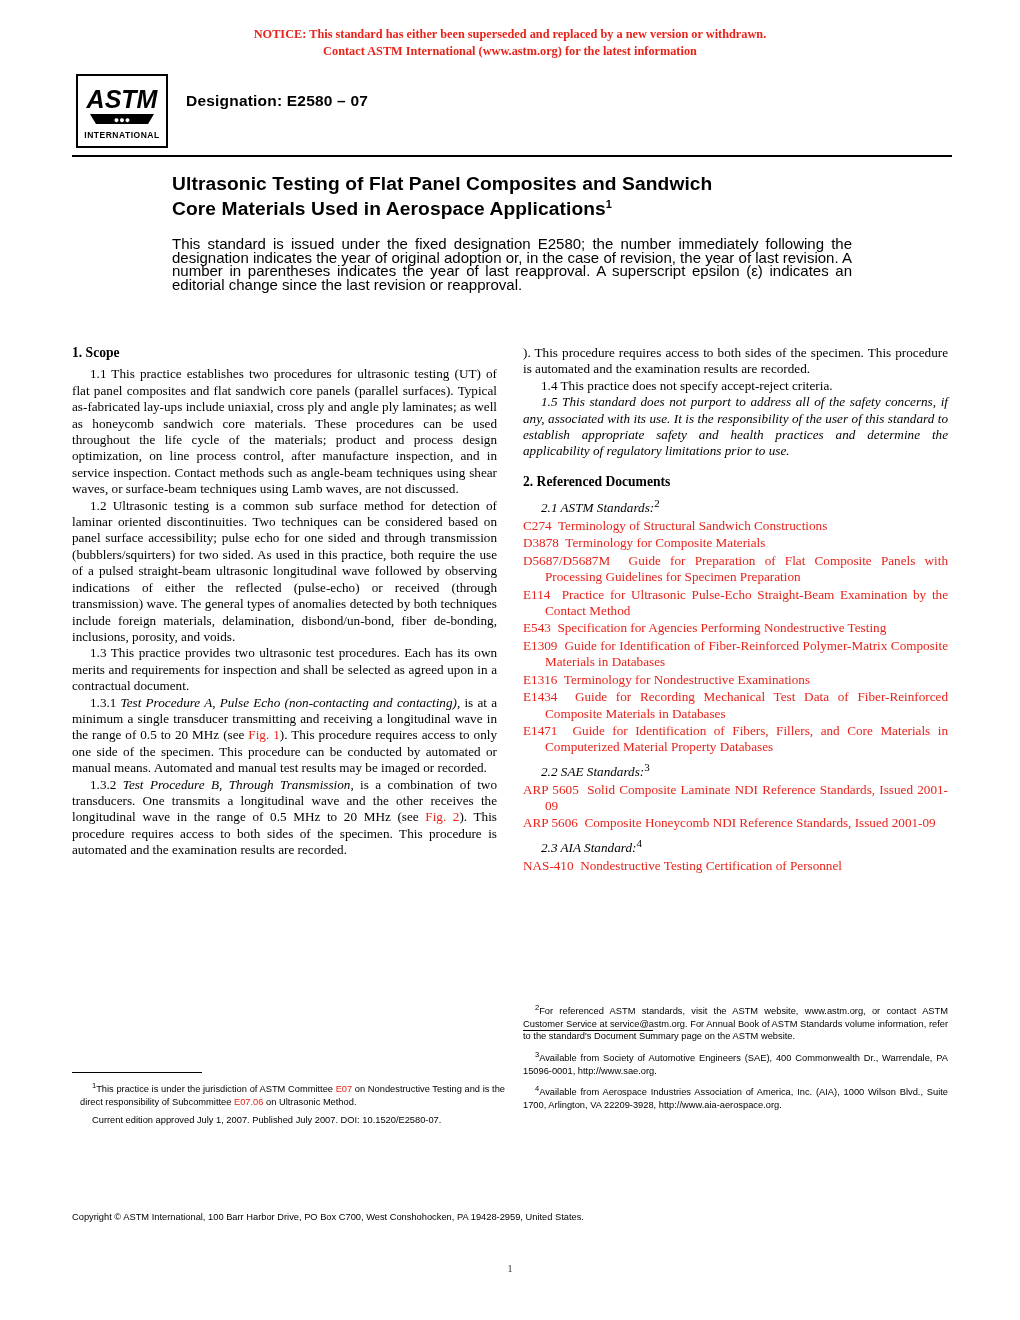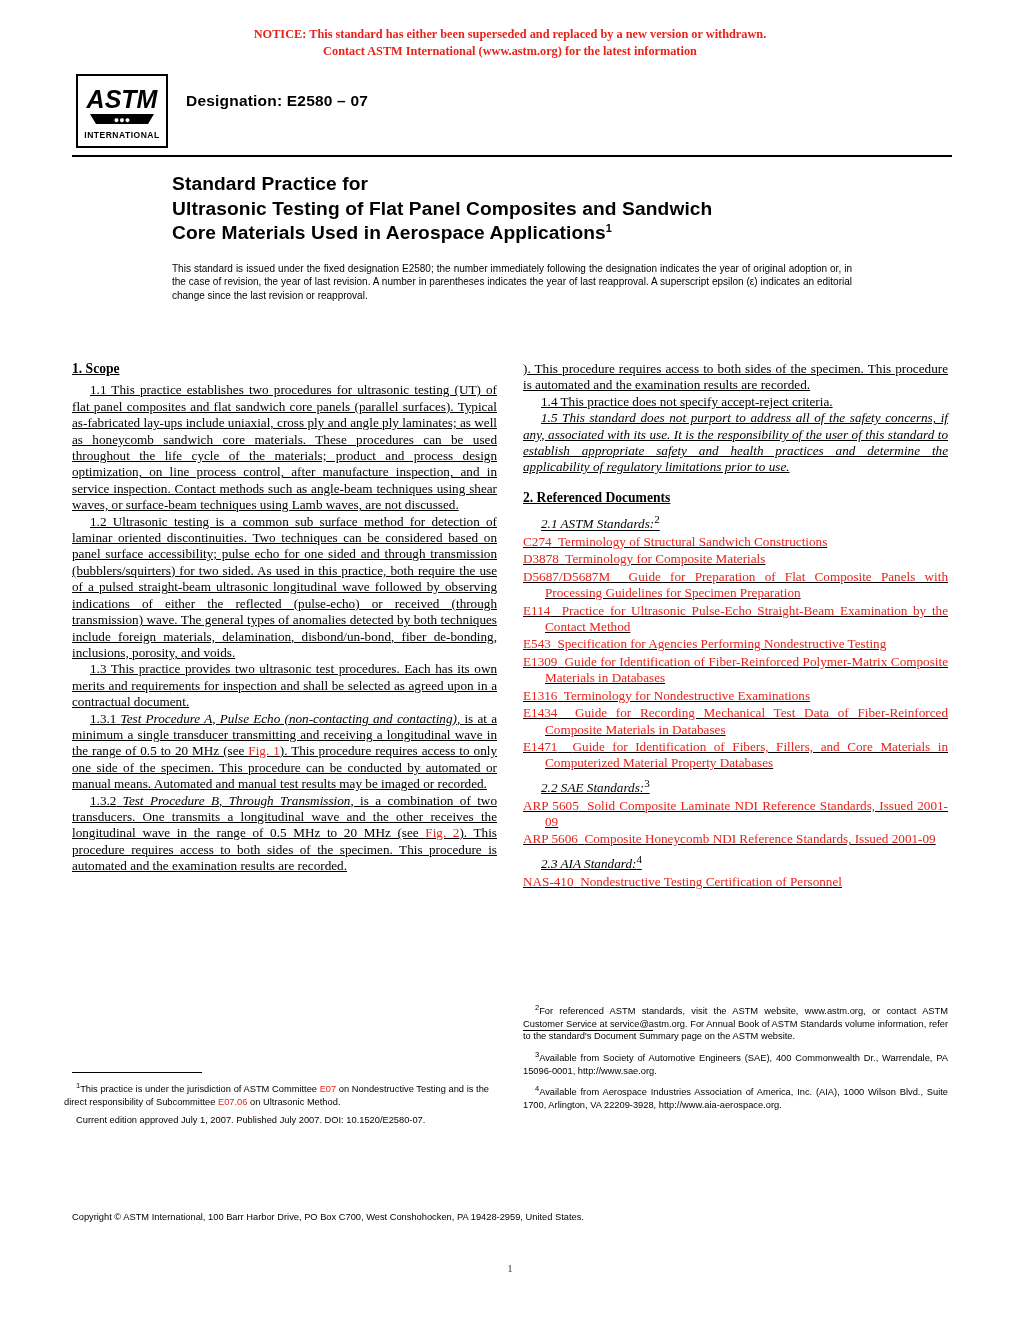--- a/index.html
+++ b/index.html
@@ -87,35 +87,34 @@
   }
   .title-line sup {
     font-size: 11px;
     vertical-align: super;
     line-height: 0;
   }
   .issued-note {
     margin-top: 16px;
     width: 680px;
     font-family: "Liberation Sans", sans-serif;
-    font-size: 10px;
+    font-size: 15px;
     line-height: 13.6px;
     text-align: justify;
     color: #000;
   }
 
   
   .col {
     position: absolute;
-    top: 361px;
+    top: 345px;
     width: 425px;
     font-size: 13.2px;
     line-height: 16.4px;
     text-align: justify;
-    text-decoration: underline;
   }
   .col.left { left: 72px; }
   .col.right { left: 523px; }
 
   .sec-head {
     font-family: "Liberation Serif", serif;
     font-weight: bold;
     font-size: 13.6px;
     margin-bottom: 5px;
   }
@@ -201,21 +200,20 @@
         <path d="M14 40 L78 40 L72 50 L20 50 Z" fill="#000000"></path>
         <text x="46" y="48.5" font-family="Liberation Sans, sans-serif" font-size="9" font-weight="bold" text-anchor="middle" fill="#ffffff">●●●</text>
         <text x="46" y="64" font-family="Liberation Sans, sans-serif" font-size="8.5" font-weight="bold" text-anchor="middle" fill="#000000" letter-spacing="0.5">INTERNATIONAL</text>
       </svg>
     </div>
     <div class="designation">Designation: E2580 – 07</div>
     <div class="header-rule"></div>
   </div>
 
   <div class="title-block">
-    <div class="title-line">Standard Practice for</div>
     <div class="title-line">Ultrasonic Testing of Flat Panel Composites and Sandwich</div>
     <div class="title-line"><span>Core Materials Used in Aerospace Applications</span><sup>1</sup></div>
     <div class="issued-note">This standard is issued under the fixed designation E2580; the number immediately following the designation indicates the year of original adoption or, in the case of revision, the year of last revision. A number in parentheses indicates the year of last reapproval. A superscript epsilon (ε) indicates an editorial change since the last revision or reapproval.</div>
   </div>
 
   <div class="col left">
     <div class="sec-head">1.  Scope</div>
     <p class="body">1.1 This practice establishes two procedures for ultrasonic testing (UT) of flat panel composites and flat sandwich core panels (parallel surfaces). Typical as-fabricated lay-ups include uniaxial, cross ply and angle ply laminates; as well as honeycomb sandwich core materials. These procedures can be used throughout the life cycle of the materials; product and process design optimization, on line process control, after manufacture inspection, and in service inspection. Contact methods such as angle-beam techniques using shear waves, or surface-beam techniques using Lamb waves, are not discussed.</p>
     <p class="body">1.2 Ultrasonic testing is a common sub surface method for detection of laminar oriented discontinuities. Two techniques can be considered based on panel surface accessibility; pulse echo for one sided and through transmission (bubblers/squirters) for two sided. As used in this practice, both require the use of a pulsed straight-beam ultrasonic longitudinal wave followed by observing indications of either the reflected (pulse-echo) or received (through transmission) wave. The general types of anomalies detected by both techniques include foreign materials, delamination, disbond/un-bond, fiber de-bonding, inclusions, porosity, and voids.</p>
     <p class="body">1.3 This practice provides two ultrasonic test procedures. Each has its own merits and requirements for inspection and shall be selected as agreed upon in a contractual document.</p>
@@ -250,21 +248,21 @@
 
     <div class="ref-sub"><span>2.2  SAE Standards:</span><sup>3</sup></div>
     <div class="ref-item"><span class="desig">ARP 5605</span>&nbsp; <span>Solid Composite Laminate NDI Reference Standards, Issued 2001-09</span></div>
     <div class="ref-item"><span class="desig">ARP 5606</span>&nbsp; <span>Composite Honeycomb NDI Reference Standards, Issued 2001-09</span></div>
 
     <div class="ref-sub"><span>2.3  AIA Standard:</span><sup>4</sup></div>
     <div class="ref-item"><span class="desig">NAS-410</span>&nbsp; <span>Nondestructive Testing Certification of Personnel</span></div>
   </div>
 
   <div class="fn-rule" style="left:72px; top:1072px;"></div>
-  <div class="footnotes" style="left:64px; top:1080px;">
+  <div class="footnotes" style="left:80px; top:1080px;">
     <p>
       <sup>1</sup><span>This practice is under the jurisdiction of ASTM Committee </span><span class="red">E07</span><span> on Nondestructive Testing and is the direct responsibility of Subcommittee </span><span class="red">E07.06</span><span> on Ultrasonic Method.</span>
     </p>
     <p>Current edition approved July 1, 2007. Published July 2007. DOI: 10.1520/E2580-07.</p>
   </div>
 
   <div class="fn-rule" style="left:523px; top:1030px;"></div>
   <div class="footnotes" style="left:523px; top:1002px;">
     <p><sup>2</sup><span>For referenced ASTM standards, visit the ASTM website, www.astm.org, or contact ASTM Customer Service at service@astm.org. For Annual Book of ASTM Standards volume information, refer to the standard's Document Summary page on the ASTM website.</span></p>
     <p><sup>3</sup><span>Available from Society of Automotive Engineers (SAE), 400 Commonwealth Dr., Warrendale, PA 15096-0001, http://www.sae.org.</span></p>

